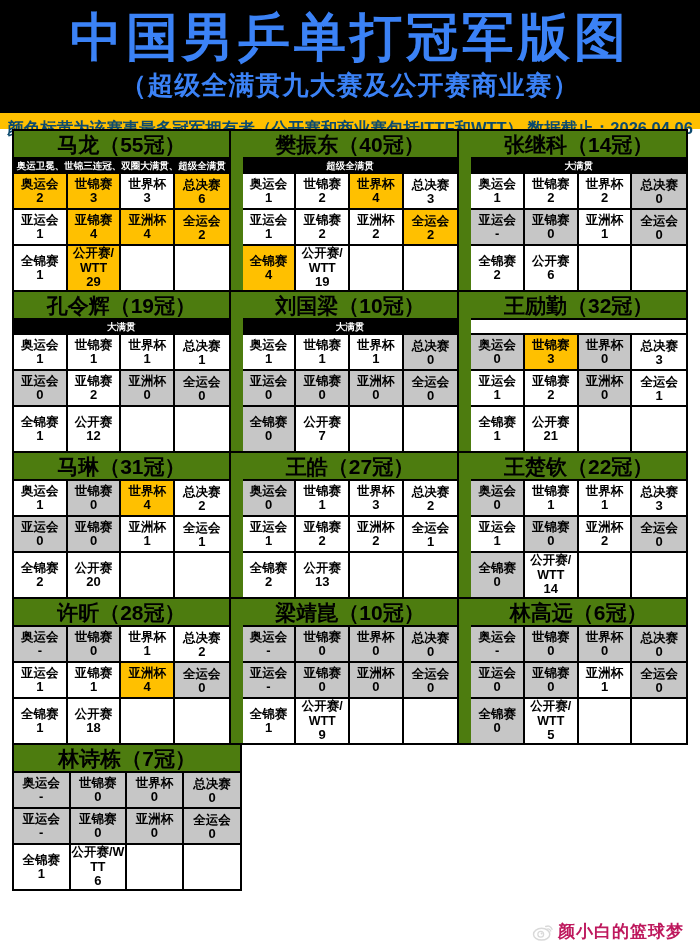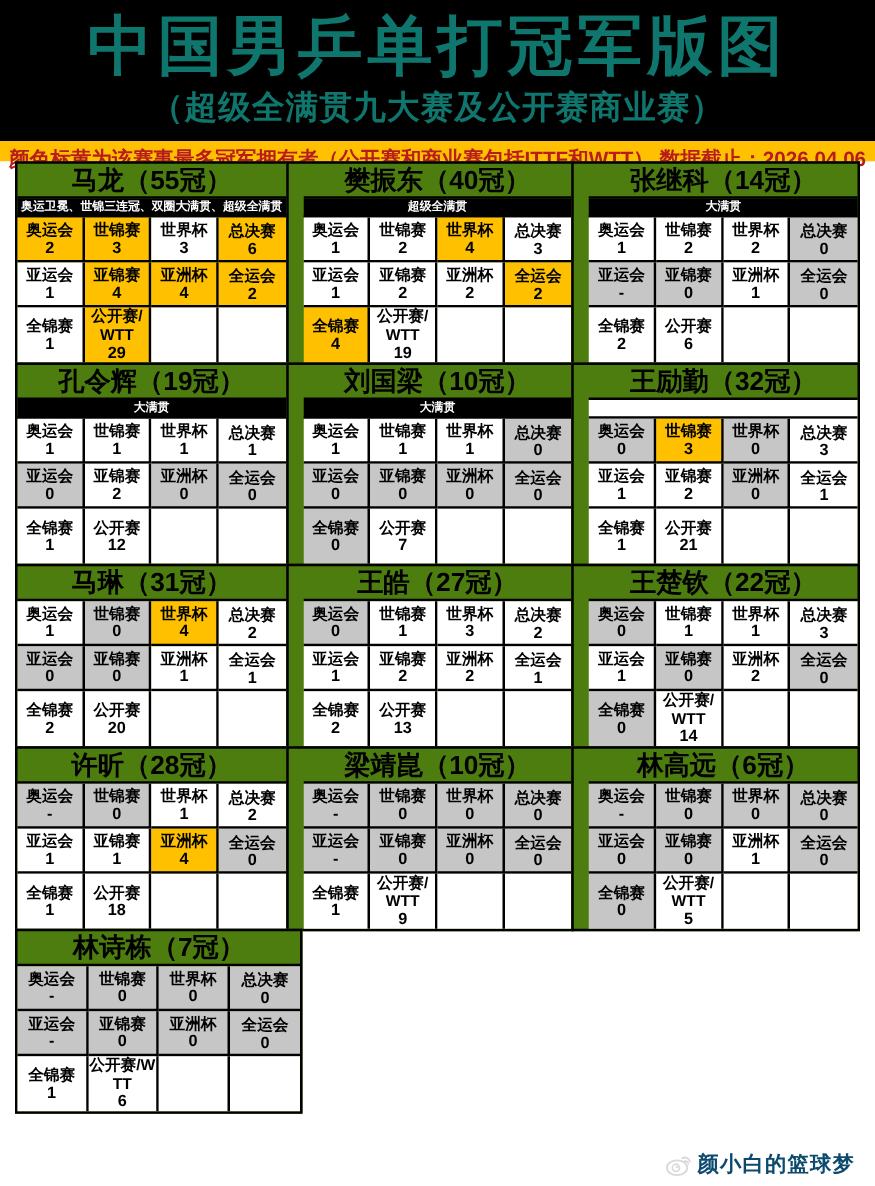--- a/index.html
+++ b/index.html
@@ -1,25 +1,25 @@
 <!DOCTYPE html>
 <html><head>
 <meta charset="utf-8">
 <style>
   html,body{margin:0;padding:0;}
   body{
     width:700px;height:949px;background:#ffffff;position:relative;
     font-family:"Liberation Sans","DejaVu Sans",sans-serif;
     overflow:hidden;
   }
-  .header{background:#000;color:#0f766e;text-align:center;padding:8px 0 10px;}
+  .header{background:#000;color:#3b82f6;text-align:center;padding:8px 0 10px;}
   .title{font-size:52px;font-weight:bold;letter-spacing:4px;line-height:1.12;}
   .subtitle{font-size:26px;font-weight:bold;margin-top:2px;letter-spacing:1px;}
   .banner{
-    background:#FFC000;color:#b91c1c;font-weight:bold;font-size:16.5px;
+    background:#FFC000;color:#0c4a6e;font-weight:bold;font-size:16.5px;
     text-align:center;height:16px;line-height:31px;white-space:nowrap;
   }
   .grid{padding:0 12px;margin-top:0;}
   .row{display:flex;}
   .row + .row{margin-top:-2px;border-radius:21px;}
   .card{flex:1;border:2px solid #000;background:#4d7c0f;min-width:0;}
   .card + .card{margin-left:-2px;padding-left:12px;}
   .row.partial .card{flex:0 0 calc(33.333% + 1px);}
   .pname{
     font-size:21px;font-weight:bold;text-align:center;height:26px;line-height:27px;
@@ -39,21 +39,21 @@
   }
   .cell:nth-child(4n){border-right:none;justify-content:flex-end;}
   .cell:nth-child(n+9){border-bottom:none;}
   .bg-yellow{background:#FFC000;}
   .bg-gray{background:#C6C6C6;}
   .bg-white{background:#fff;}
   .clabel{font-size:12.5px;word-break:break-all;max-width:54px;}
   .cvalue{font-size:13px;}
   .watermark{
     position:absolute;right:16px;bottom:6px;display:flex;align-items:center;gap:4px;
-    color:#0c4a6e;font-size:17px;font-weight:bold;letter-spacing:1px;
+    color:#be185d;font-size:17px;font-weight:bold;letter-spacing:1px;
   }
   .wm-icon{display:inline-block;line-height:0;}
 </style>
 </head>
 <body>
 
 <div class="header">
   <div class="title">中国男乒单打冠军版图</div>
   <div class="subtitle">（超级全满贯九大赛及公开赛商业赛）</div>
 </div>

